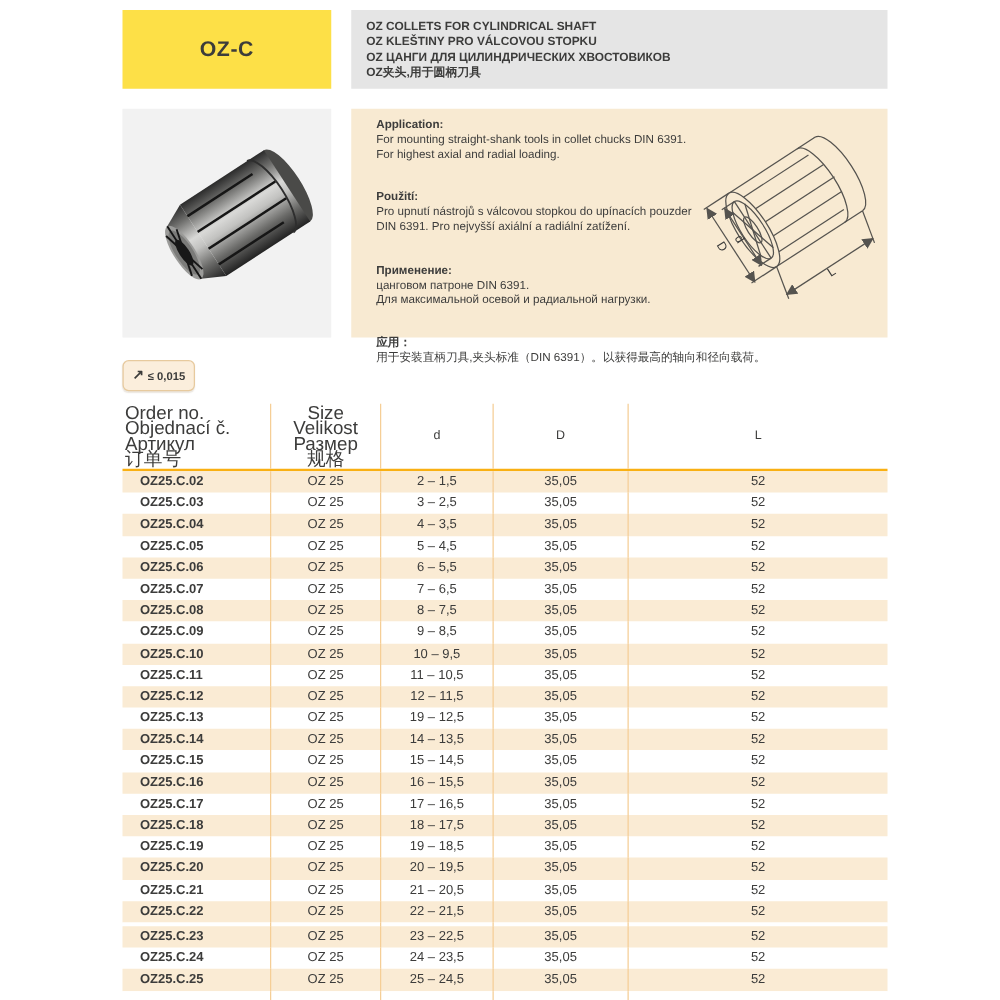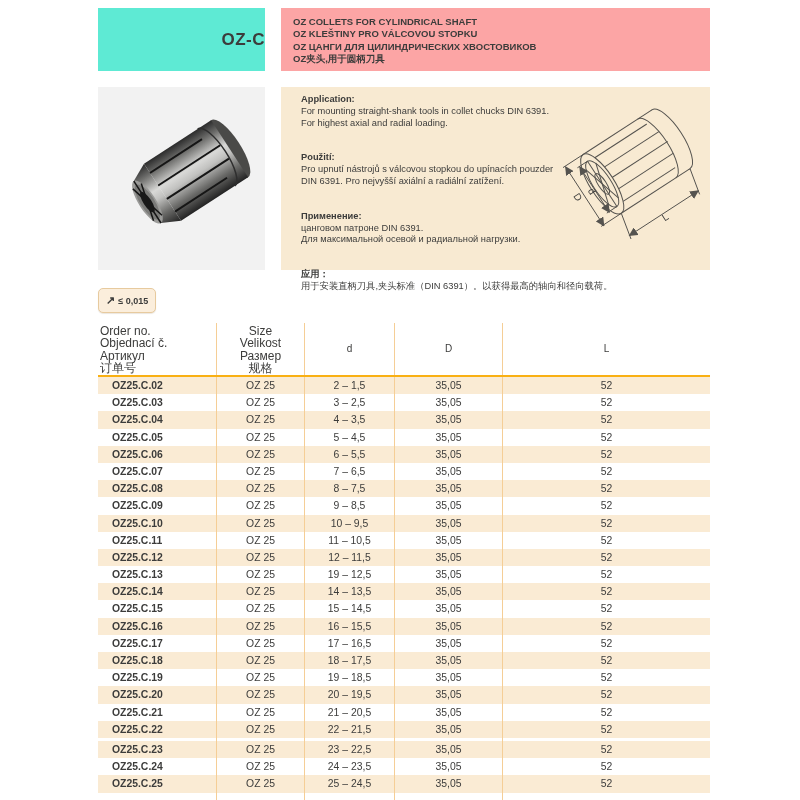--- a/index.html
+++ b/index.html
@@ -7,26 +7,26 @@
   body {
     font-family: "Liberation Sans", sans-serif;
     background: #ffffff;
     color: #3C3C3B;
   }
   .page { position:relative; width:800px; height:800px; background:#fff; overflow:hidden; }
 
   
   .code-box {
     position:absolute; left:98px; top:8px; width:167px; height:63px;
-    background:#5eead4; display:flex; align-items:center; justify-content:flex-end;
+    background:#fde047; display:flex; align-items:center; justify-content:center;
     font-size:17px; font-weight:bold; letter-spacing:0.5px;
   }
   .title-box {
     position:absolute; left:281px; top:8px; width:429px; height:63px;
-    background:#fca5a5; padding:8px 10px 0 12px;
+    background:#e5e5e5; padding:8px 10px 0 12px;
     font-size:9.5px; font-weight:bold; line-height:12.4px;
   }
 
   
   .photo-box { position:absolute; left:98px; top:87px; width:167px; height:183px; background:#F2F2F2; }
   .photo-box svg { display:block; width:100%; height:100%; }
   .info-box { position:absolute; left:281px; top:87px; width:429px; height:183px; background:#F8EAD2; }
   .desc { position:absolute; left:20px; top:7px; width:268px; font-size:9.3px; line-height:11.8px; }
   .desc-label { font-weight:bold; margin-top:23px; }
   .desc-section:first-child .desc-label { margin-top:0; }
@@ -44,21 +44,21 @@
   }
   .badge-arrow { font-size:11px; line-height:1; font-weight:bold; }
 
   
   .spec-table { position:absolute; left:98px; top:323px; width:612px; }
   .grid-row { display:grid; grid-template-columns:119px 88px 90px 108px 207px; }
   .cell { border-right:1px solid #F5CE96; overflow:hidden; }
   .cell:last-child { border-right:none; }
 
   .thead { height:54px; border-bottom:2px solid #F9B013; }
-  .thead .cell { font-size:12px; line-height:12.4px; text-align:center; padding-top:2px; }
+  .thead .cell { font-size:15px; line-height:12.4px; text-align:center; padding-top:2px; }
   .thead .c0 { text-align:left; padding-left:2px; }
   .thead .single { display:flex; align-items:center; justify-content:center; padding-top:0; font-size:10px; }
 
   .trow { height:17.2px; }
   .trow.shaded { background:#FAEBD4; }
   .trow .cell { font-size:10.4px; line-height:17.2px; text-align:center; }
   .trow .c0 { text-align:left; padding-left:2px; font-weight:bold;margin-left:12px; }
   .gap-row { height:3px; background:#fff; }
   .tail-row { height:7px; background:#fff; }
 </style>

